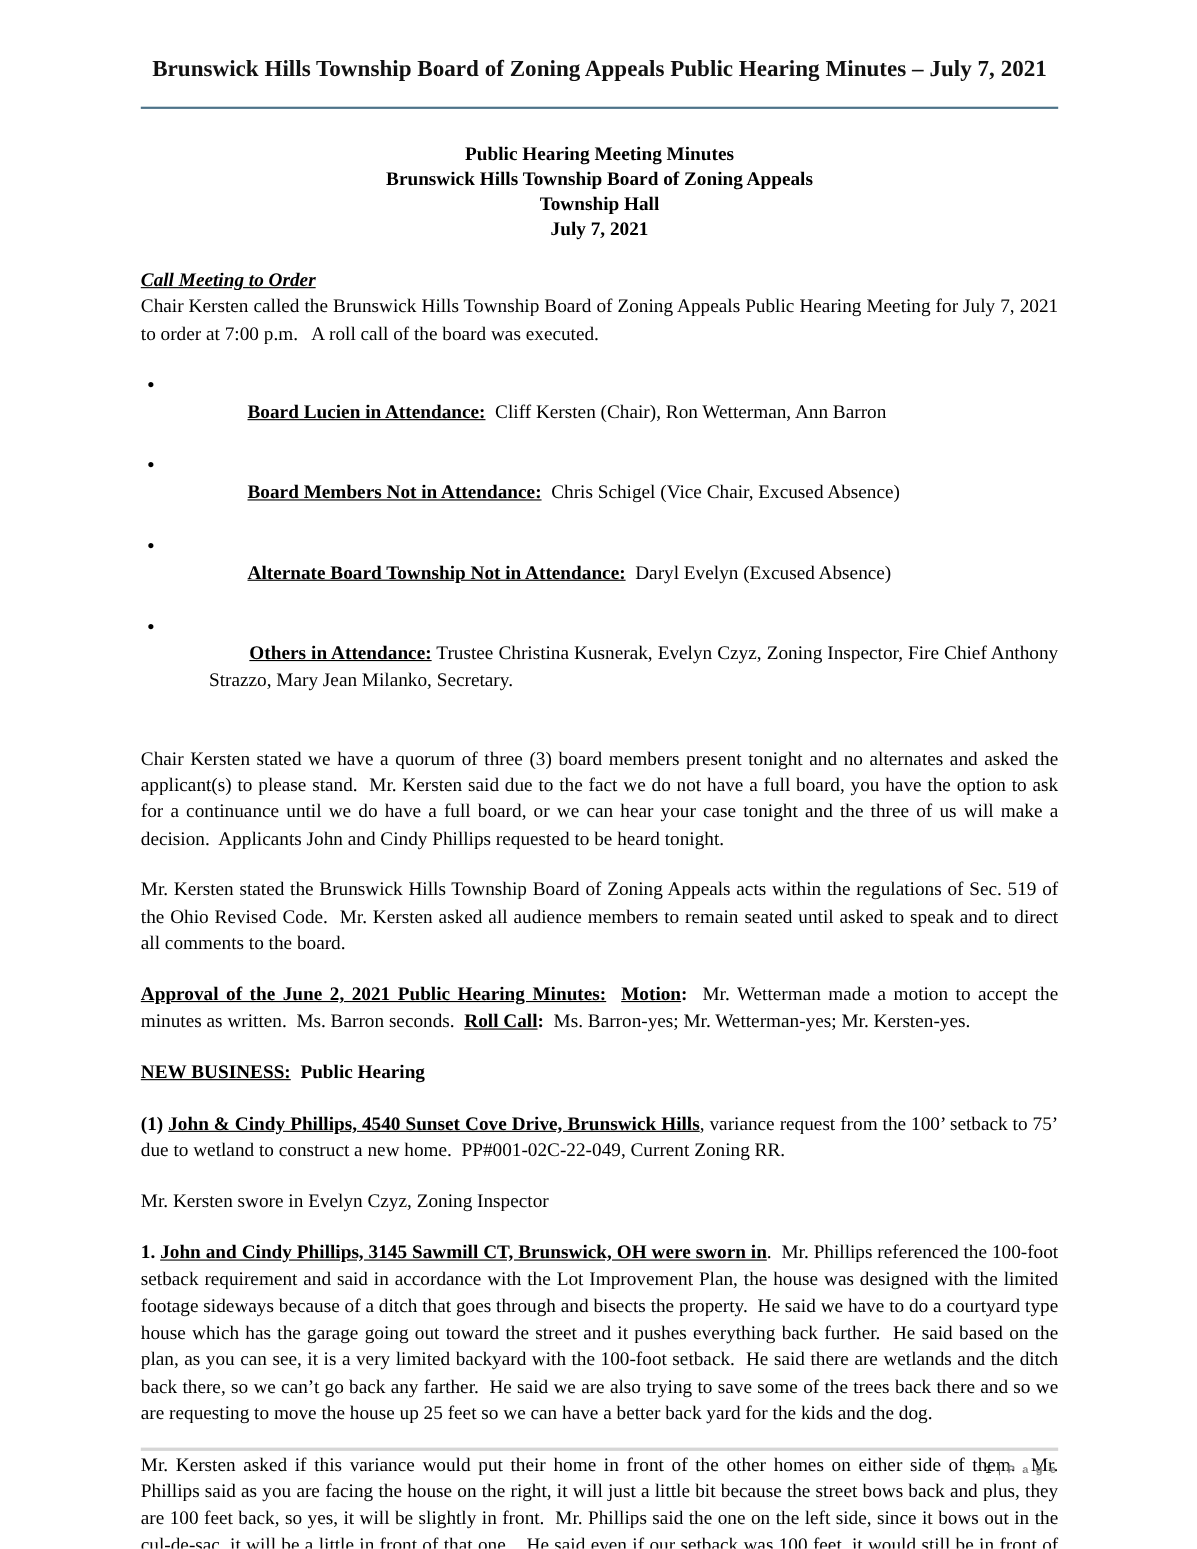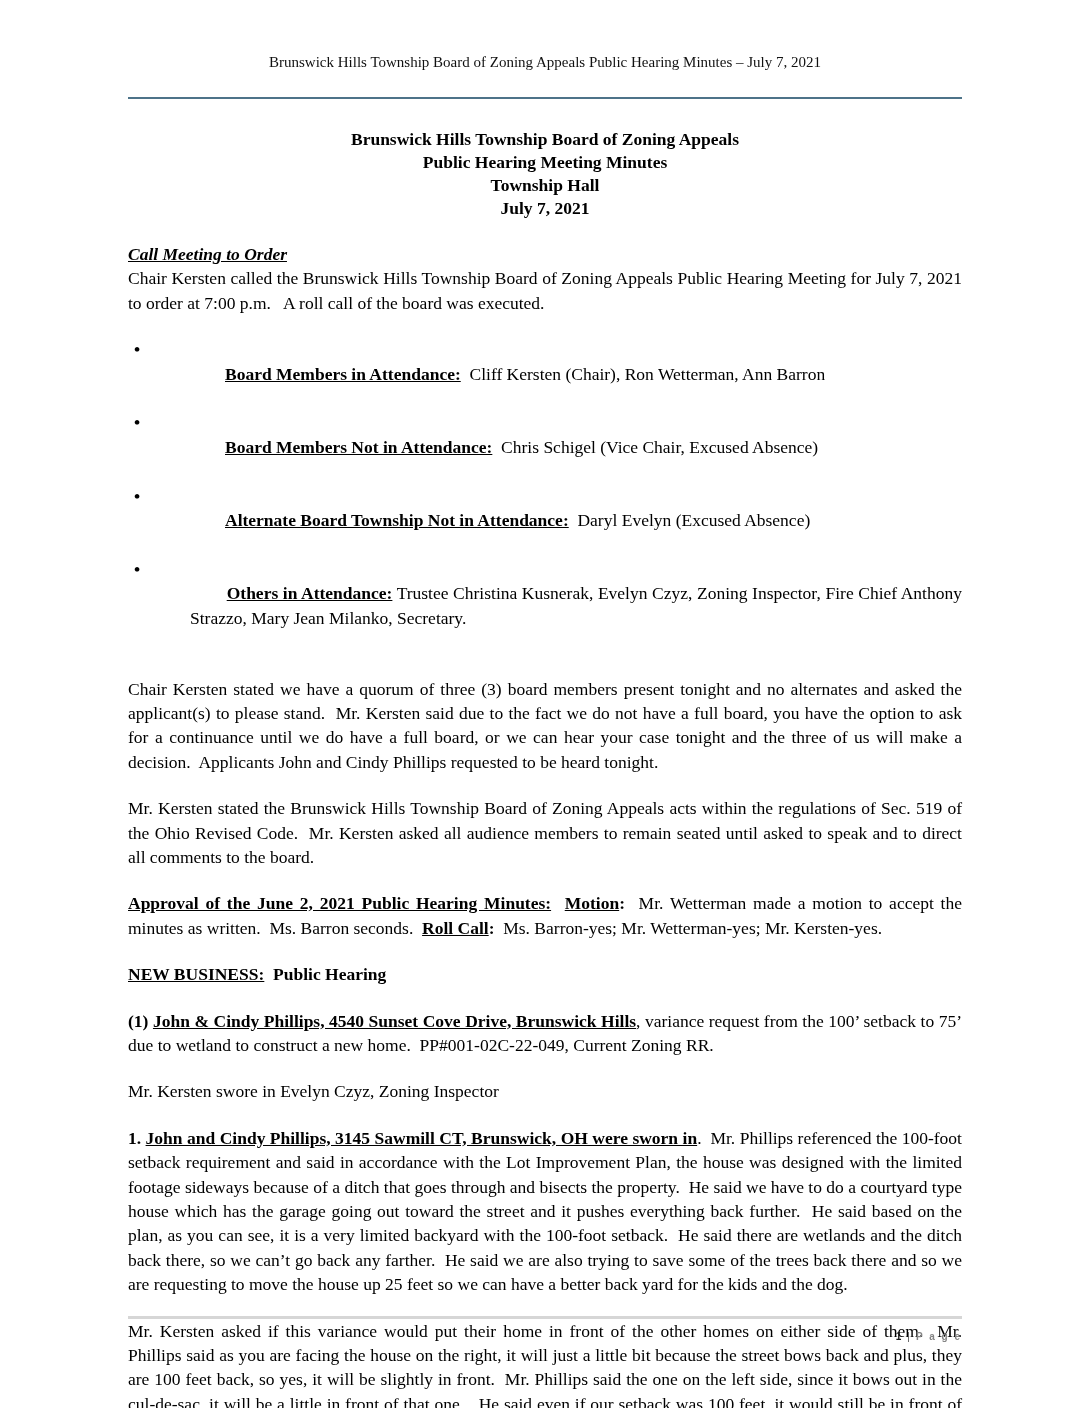--- a/index.html
+++ b/index.html
@@ -12,22 +12,22 @@
     background: #ffffff;
     color: #000000;
     font-family: "Liberation Serif", "DejaVu Serif", serif;
     font-size: 17.5px;
     line-height: 24.4px;
     overflow: hidden;
   }
   .margins { padding: 52px 126px 0 128px; }
   .running-header {
     text-align: center;
-    font-weight: normal;
-    font-size: 15px;
+    font-weight: bold;
+    font-size: 21px;
     line-height: 20px;
     color: #111111;
   }
   .header-rule {
     margin-top: 25px;
     border: none;
     border-top: 2px solid #4d7389;
     height: 0;
   }
   .doc-title {
@@ -86,34 +86,34 @@
 </head>
 <body>
 
 <div class="page">
   <div class="margins">
 
     <div class="running-header">Brunswick Hills Township Board of Zoning Appeals Public Hearing Minutes – July 7, 2021</div>
     <hr class="header-rule">
 
     <div class="doc-title">
+      <div>Public Hearing Meeting Minutes</div>
       <div>Brunswick Hills Township Board of Zoning Appeals</div>
-      <div>Public Hearing Meeting Minutes</div>
       <div>Township Hall</div>
       <div>July 7, 2021</div>
     </div>
 
     <div class="block">
       <div class="heading">Call Meeting to Order</div>
       <p class="body-text">Chair Kersten called the Brunswick Hills Township Board of Zoning Appeals Public Hearing Meeting for July 7, 2021 to order at 7:00 p.m.   A roll call of the board was executed.</p>
     </div>
 
     <div class="bullet-list">
       <div class="bullet-item">
-        <span class="bullet-marker">•</span><span class="bold-underline">Board Members in Attendance:</span><span>  Cliff Kersten (Chair), Ron Wetterman, Ann Barron</span>
+        <span class="bullet-marker">•</span><span class="bold-underline">Board Lucien in Attendance:</span><span>  Cliff Kersten (Chair), Ron Wetterman, Ann Barron</span>
       </div>
       <div class="bullet-item">
         <span class="bullet-marker">•</span><span class="bold-underline">Board Members Not in Attendance:</span><span>  Chris Schigel (Vice Chair, Excused Absence)</span>
       </div>
       <div class="bullet-item">
         <span class="bullet-marker">•</span><span class="bold-underline">Alternate Board Township Not in Attendance:</span><span>  Daryl Evelyn (Excused Absence)</span>
       </div>
       <div class="bullet-item">
         <span class="bullet-marker">•</span><span class="bold-underline">Others in Attendance:</span><span> Trustee Christina Kusnerak, Evelyn Czyz, Zoning Inspector, Fire Chief Anthony Strazzo, Mary Jean Milanko, Secretary.</span>
       </div>

